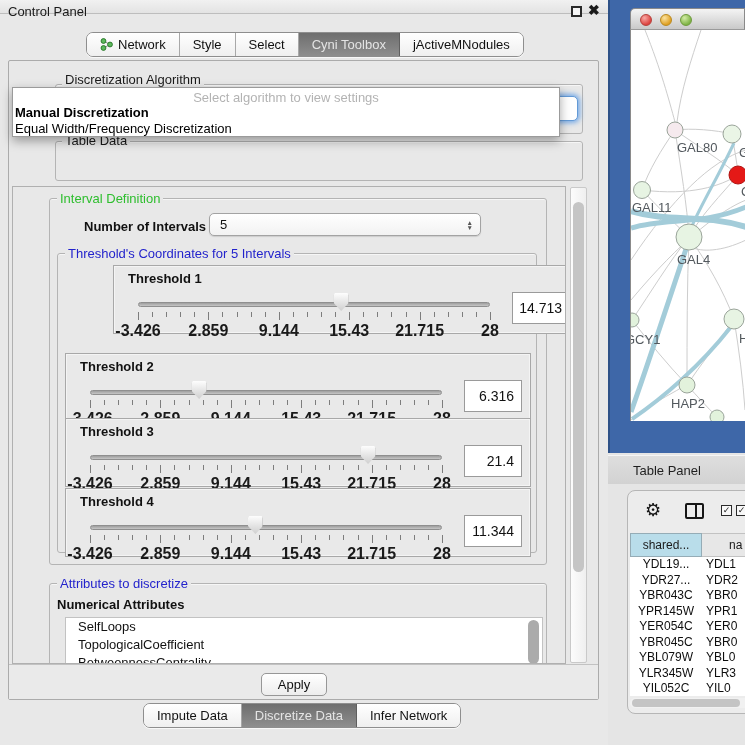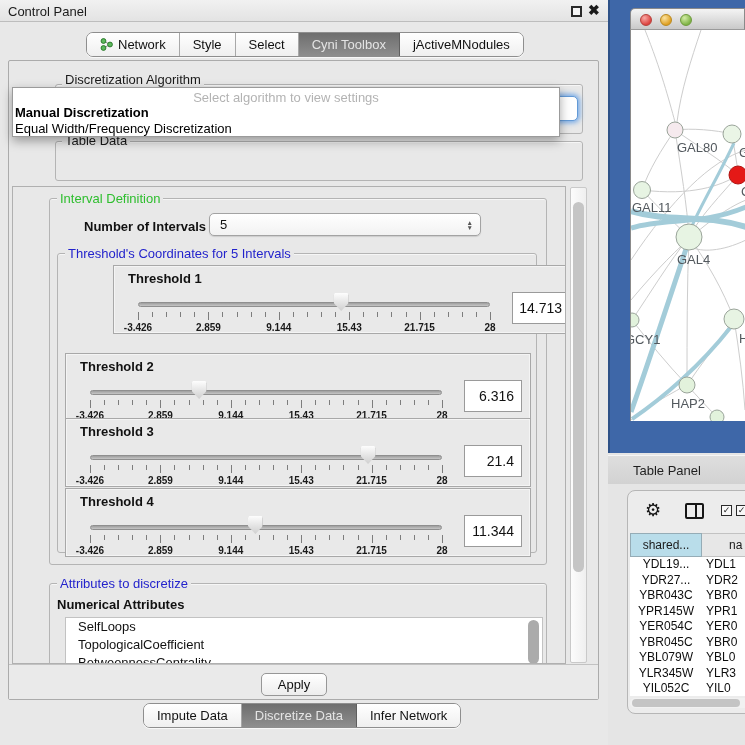--- a/index.html
+++ b/index.html
@@ -1,21 +1,21 @@
 <!DOCTYPE html>
 <html><head>
 <meta charset="utf-8">
 <style>
   * { margin:0; padding:0; box-sizing:border-box; }
   html,body { width:745px; height:745px; overflow:hidden;
     font-family:"Liberation Sans", sans-serif; background:#E8E8E8; }
   #app { position:relative; width:745px; height:745px; background:#E8E8E8; overflow:hidden; }
 
   
-  .titlebar { position:absolute; left:0; top:0; width:608px; height:22px;
+  .titlebar { position:absolute; left:0; top:0; width:608px; height:14px;
     background:linear-gradient(#F1F1F1,#E3E3E3); border-bottom:1px solid #BDBDBD; }
   .titlebar-text { position:absolute; left:8px; top:4px; font-size:13px; color:#1A1A1A; }
   .float-icon { position:absolute; left:571px; top:6px; width:11px; height:11px;
     border:2px solid #2A2A2A; background:#F5F5F5; }
   .close-icon { position:absolute; left:588px; top:2px; font-size:14px; font-weight:bold; color:#1A1A1A; }
 
   
   .seg-bar { position:absolute; display:flex; border:1px solid #8E8E8E; border-radius:7px;
     overflow:hidden; background:#FDFDFD; height:25px; box-shadow:0 1px 0 rgba(255,255,255,.7); }
   .seg { display:flex; align-items:center; gap:5px; padding:0 13px; font-size:13px; color:#111;
@@ -60,21 +60,21 @@
   .track-area { position:absolute; left:24px; top:0; width:352px; height:69px; }
   .track { position:absolute; left:0; top:36px; width:352px; height:5px; border-radius:3px;
     background:linear-gradient(#9E9E9E,#C6C6C6); border:1px solid #8F8F8F; }
   .thumb-sl { position:absolute; top:27px; width:15px; height:18px; transform:translateX(-50%);
     background:linear-gradient(#FDFDFD,#CFCFCF); filter:drop-shadow(0 0 1px #777);
     clip-path:polygon(8% 0,92% 0,100% 12%,100% 55%,50% 100%,0 55%,0 12%); }
   .ticks { position:absolute; left:0; top:46px; width:352px; height:22px; }
   .tick { position:absolute; top:0; width:1px; background:#7D7D7D; }
   .tick.minor { height:5px; }
   .tick.major { height:8px; }
-  .tick-lab { position:absolute; top:10px; transform:translateX(-50%); font-size:10px;
+  .tick-lab { position:absolute; top:10px; transform:translateX(-50%); font-size:16px;
     font-weight:bold; color:#1A1A1A; white-space:nowrap; }
   .val-box { position:absolute; left:398px; top:26px; width:58px; height:32px; background:#FFF;
     border:1px solid #9A9A9A; font-size:14px; color:#111; display:flex; align-items:center;
     justify-content:flex-end; padding-right:7px; }
 
   
   .attr-list { position:absolute; left:52px; top:38px; width:478px; height:92px; background:#FFF;
     border:1px solid #C2C2C2; font-size:13px; color:#111; overflow:hidden; }
   .attr-item { padding:1px 0 1px 12px; line-height:16px; }
   .list-scroll { position:absolute; right:3px; top:2px; width:11px; height:44px;

